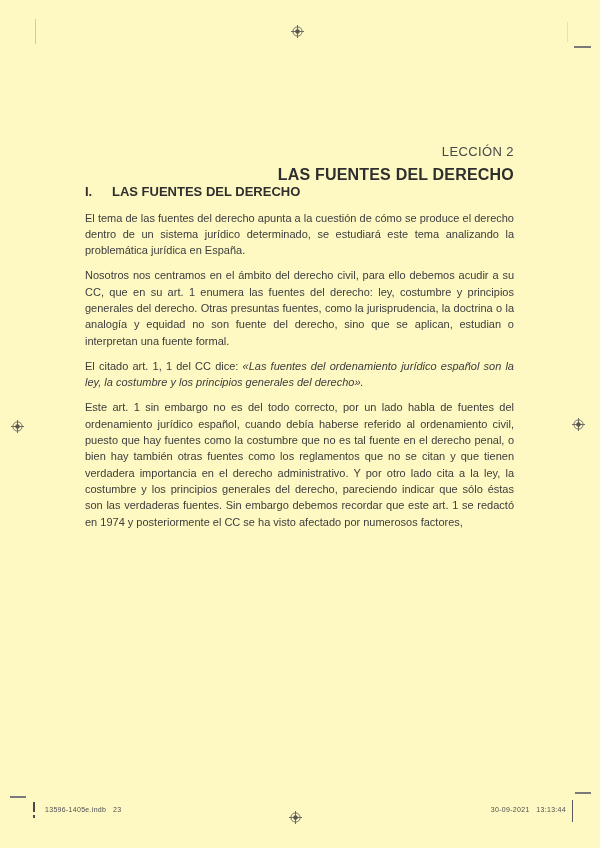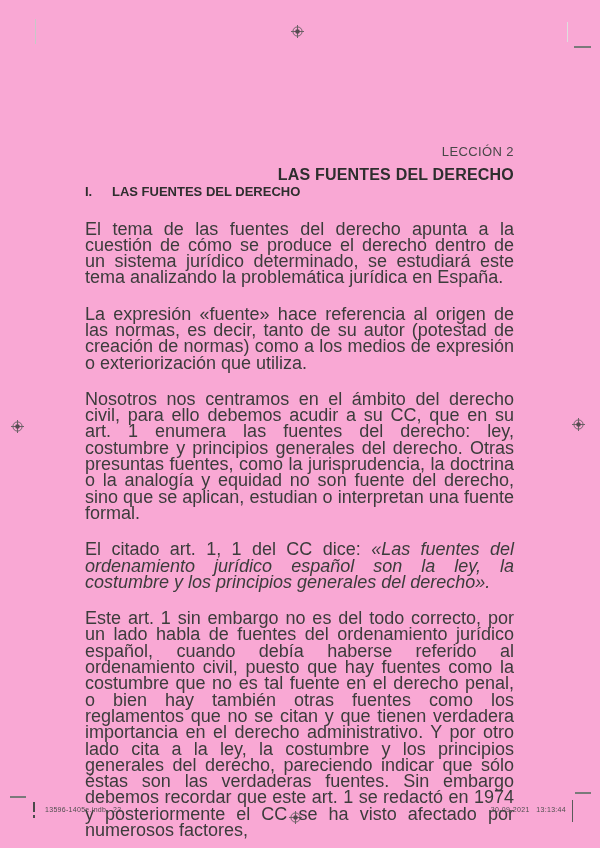--- a/index.html
+++ b/index.html
@@ -4,21 +4,21 @@
 <style>
   html, body { margin: 0; padding: 0; }
   body {
     width: 600px; height: 848px;
     background: #f2f2f0;
     font-family: "Liberation Sans", sans-serif;
   }
   .page {
     position: relative;
     width: 600px; height: 848px;
-    background: #f9a8d4;
+    background: #fef9c3;
     overflow: hidden;
     color: #3c3c3c;
   }
 
   
   .regmark { position: absolute; width: 13px; height: 13px; opacity: .85; }
   .regmark svg { display: block; }
   .cm { position: absolute; }
 
   
@@ -53,22 +53,22 @@
     font-weight: bold;
     font-size: 13px;
     line-height: 16.5px;
     color: #2e2e2e;
     margin-bottom: 2px;
   }
   .sec-num { flex: 0 0 27px; }
   .sec-title { flex: 1; text-align: justify; }
 
   p.body-p {
-    margin: 20px 0 0;
-    font-size: 18px;
+    margin: 9px 0 0;
+    font-size: 11px;
     line-height: 16.3px;
     text-align: justify;
     hyphens: auto;
     -webkit-hyphens: auto;
     color: #3c3c3c;
   }
   p.body-p em { }
 
   
   .footer-text {
@@ -131,21 +131,20 @@
   <div class="content">
     <div class="lesson-label">LECCIÓN 2</div>
     <h1 class="page-title">LAS FUENTES DEL DERECHO</h1>
 
     <section class="sec sec-1">
       <div class="sec-head">
         <span class="sec-num">I.</span>
         <span class="sec-title">LAS FUENTES DEL DERECHO</span>
       </div>
       <p class="body-p">El tema de las fuentes del derecho apunta a la cuestión de cómo se produce el derecho dentro de un sistema jurídico determinado, se estudiará este tema analizando la problemática jurídica en España.</p>
-      <p class="body-p">La expresión «fuente» hace referencia al origen de las normas, es decir, tanto de su autor (potestad de creación de normas) como a los medios de expresión o exteriorización que utiliza.</p>
     </section>
 
     <section class="sec sec-2">
       <p class="body-p">Nosotros nos centramos en el ámbito del derecho civil, para ello debemos acudir a su CC, que en su art. 1 enumera las fuentes del derecho: ley, costumbre y principios generales del derecho. Otras presuntas fuentes, como la jurisprudencia, la doctrina o la analogía y equidad no son fuente del derecho, sino que se aplican, estudian o interpretan una fuente formal.</p>
       <p class="body-p"><span>El citado art. 1, 1 del CC dice: </span><em>«Las fuentes del ordenamiento jurídico español son la ley, la costumbre y los principios generales del derecho».</em></p>
       <p class="body-p">Este art. 1 sin embargo no es del todo correcto, por un lado habla de fuentes del ordenamiento jurídico español, cuando debía haberse referido al ordenamiento civil, puesto que hay fuentes como la costumbre que no es tal fuente en el derecho penal, o bien hay también otras fuentes como los reglamentos que no se citan y que tienen verdadera importancia en el derecho administrativo. Y por otro lado cita a la ley, la costumbre y los principios generales del derecho, pareciendo indicar que sólo éstas son las verdaderas fuentes. Sin embargo debemos recordar que este art. 1 se redactó en 1974 y posteriormente el CC se ha visto afectado por numerosos factores,</p>
     </section>
   </div>
 
   <div class="footer-text footer-file">13596-1405e.indb   23</div>

